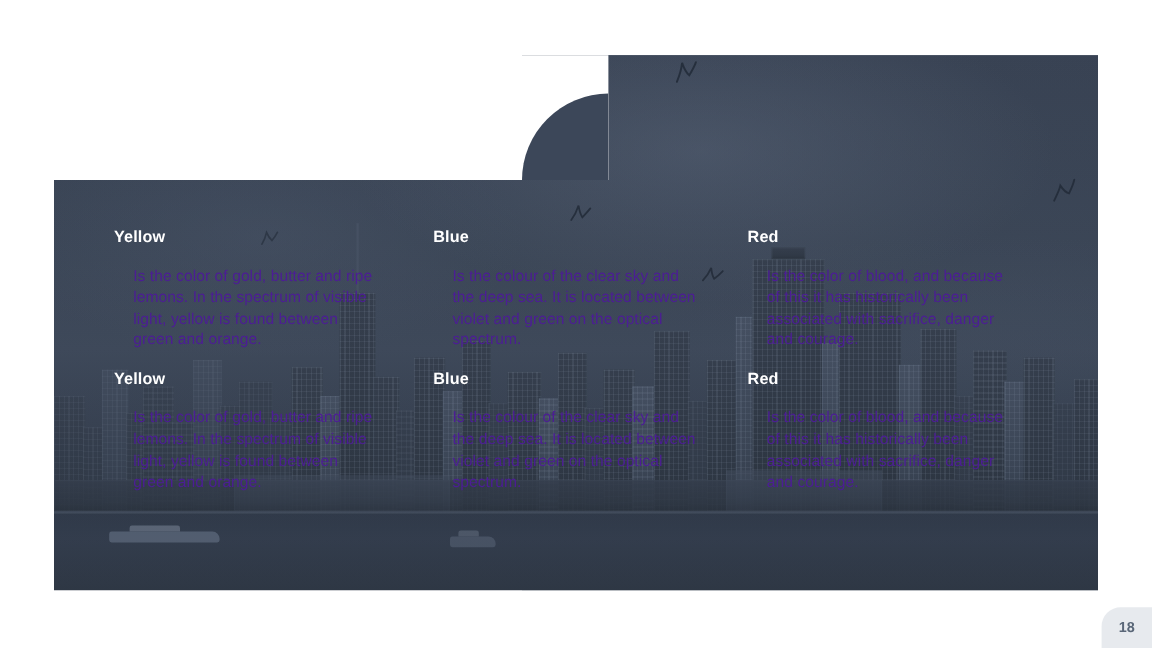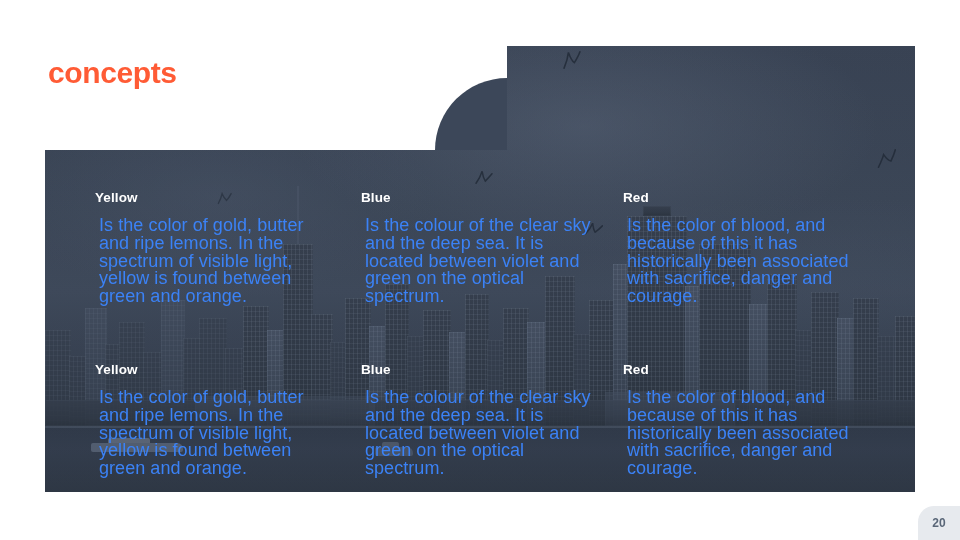--- a/index.html
+++ b/index.html
@@ -217,35 +217,34 @@
   
   .grid {
     position: absolute;
     left: 95px;
     top: 190px;
     width: 790px;
     z-index: 25;
     display: grid;
     grid-template-columns: 266px 262px 262px;
     grid-template-rows: auto auto;
-    row-gap: 52px;
   }
   .cell { width: 238px; }
   .cell h3 {
     margin: 0 0 12px 0;
     font-size: 13.5px;
     font-weight: 700;
     color: #ffffff;
     letter-spacing: 0.1px;
   }
   .cell p {
-    margin: 4px;
-    font-size: 18px;
+    margin: 16px;
+    font-size: 13px;
     line-height: 17.8px;
-    color: #3b82f6;
+    color: #4c1d95;
     letter-spacing: 0.05px;
   }
 
   
   .page-badge {
     position: absolute;
     left: 918px;
     top: 506px;
     width: 42px;
     height: 34px;
@@ -409,21 +408,20 @@
   </div>
 
   <div class="white-farleft"></div>
   <div class="white-left"></div>
   <div class="white-right"></div>
   <div class="white-bottom"></div>
 
   <div class="corner-cut"></div>
 
   <h1 class="title">
-    <span class="accent">concepts</span>
   </h1>
 
   <div class="grid">
 
     <div class="cell">
       <h3>Yellow</h3>
       <p>Is the color of gold, butter and ripe lemons. In the spectrum of visible light, yellow is found between green and orange.</p>
     </div>
 
     <div class="cell">
@@ -447,16 +445,16 @@
     </div>
 
     <div class="cell">
       <h3>Red</h3>
       <p>Is the color of blood, and because of this it has historically been associated with sacrifice, danger and courage.</p>
     </div>
 
   </div>
 
   <div class="page-badge">
-    <span>20</span>
+    <span>18</span>
   </div>
 
 </div>
 
 </body></html>

